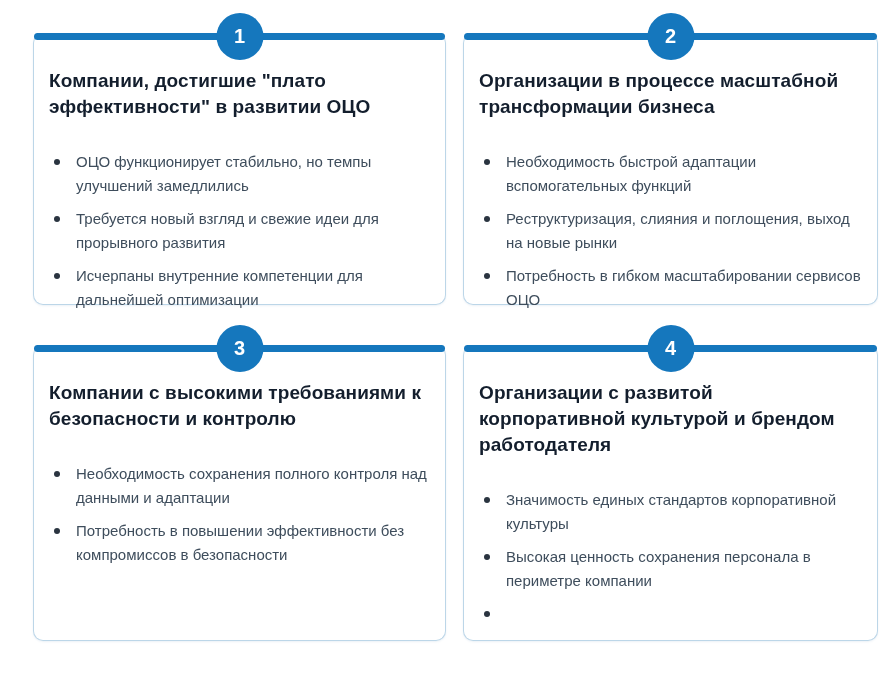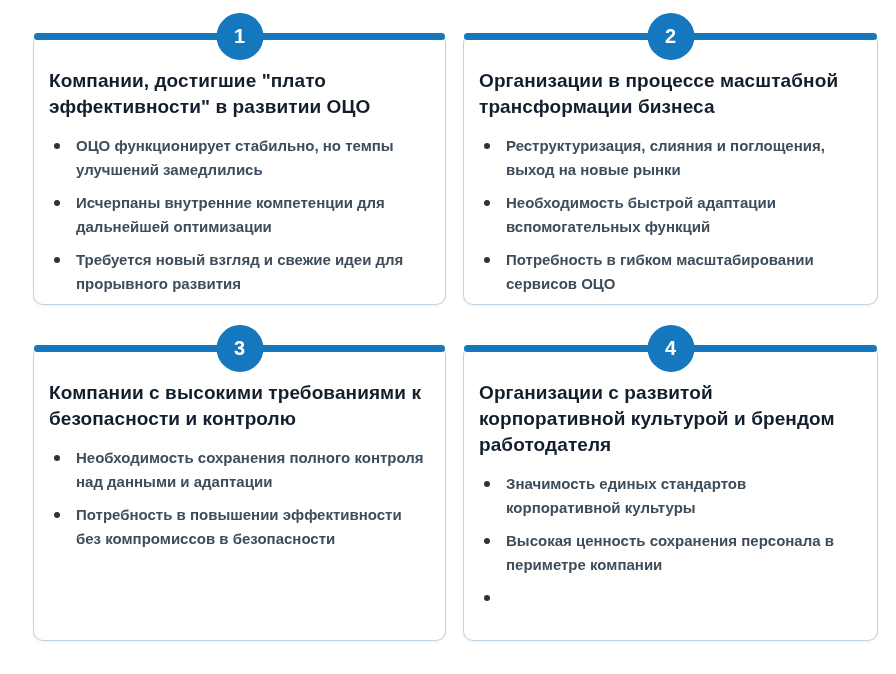--- a/index.html
+++ b/index.html
@@ -62,22 +62,21 @@
   }
   .card-title {
     font-size: 19px;
     font-weight: 700;
     color: #131e2d;
     line-height: 26px;
     letter-spacing: 0.1px;
   }
   .bullets {
     list-style: none;
-    margin-top: 14px;
-    font-weight: bold;
+    margin-top: 30px;
   }
   .bullets li {
     position: relative;
     padding-left: 27px;
     margin-bottom: 9px;
     font-size: 15px;
     color: #3e4d5c;
     line-height: 24px;
   }
   .bullets li .dot {
@@ -98,36 +97,36 @@
 
     <div class="card">
       <div class="card-topbar"></div>
       <div class="badge">
         <span>1</span>
       </div>
       <div class="card-body">
         <div class="card-title">Компании, достигшие "плато эффективности" в развитии ОЦО</div>
         <ul class="bullets">
           <li><span class="dot"></span><span>ОЦО функционирует стабильно, но темпы улучшений замедлились</span></li>
+          <li><span class="dot"></span><span>Требуется новый взгляд и свежие идеи для прорывного развития</span></li>
           <li><span class="dot"></span><span>Исчерпаны внутренние компетенции для дальнейшей оптимизации</span></li>
-          <li><span class="dot"></span><span>Требуется новый взгляд и свежие идеи для прорывного развития</span></li>
         </ul>
       </div>
     </div>
 
     <div class="card">
       <div class="card-topbar"></div>
       <div class="badge">
         <span>2</span>
       </div>
       <div class="card-body">
         <div class="card-title">Организации в процессе масштабной трансформации бизнеса</div>
         <ul class="bullets">
+          <li><span class="dot"></span><span>Необходимость быстрой адаптации вспомогательных функций</span></li>
           <li><span class="dot"></span><span>Реструктуризация, слияния и поглощения, выход на новые рынки</span></li>
-          <li><span class="dot"></span><span>Необходимость быстрой адаптации вспомогательных функций</span></li>
           <li><span class="dot"></span><span>Потребность в гибком масштабировании сервисов ОЦО</span></li>
         </ul>
       </div>
     </div>
 
     <div class="card">
       <div class="card-topbar"></div>
       <div class="badge">
         <span>3</span>
       </div>

